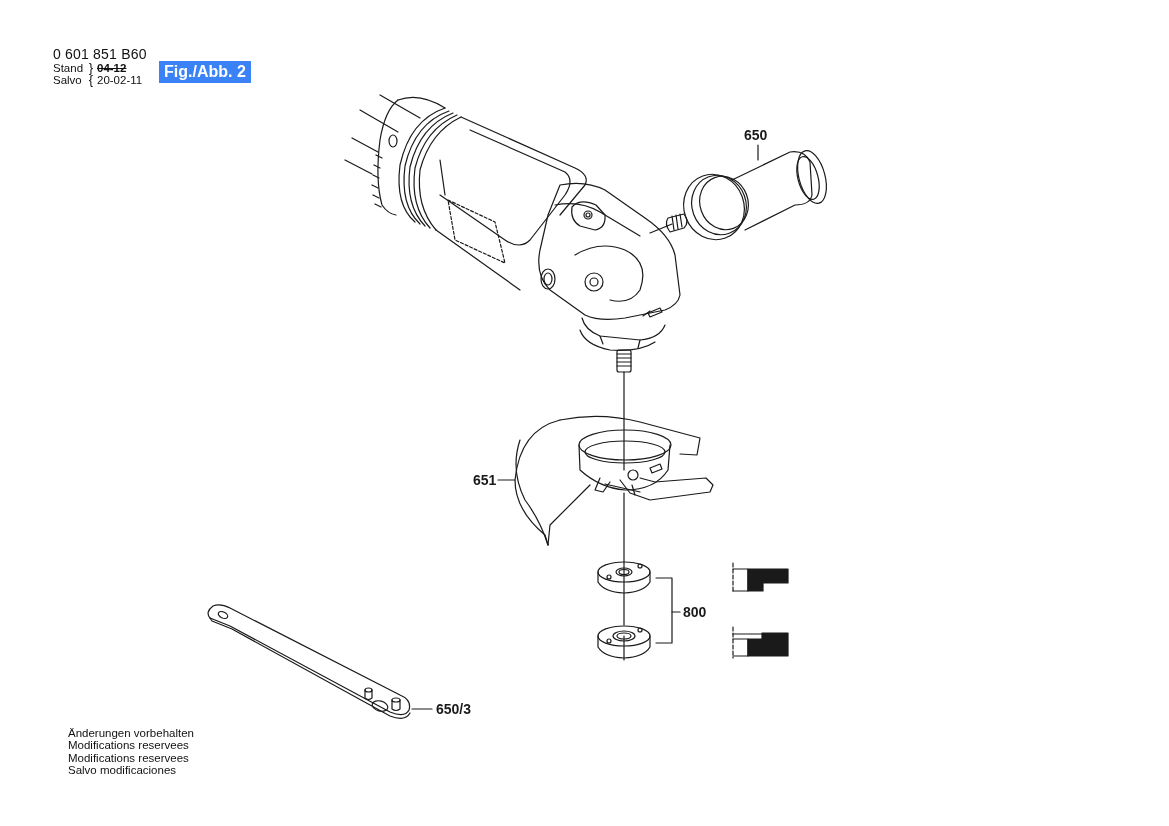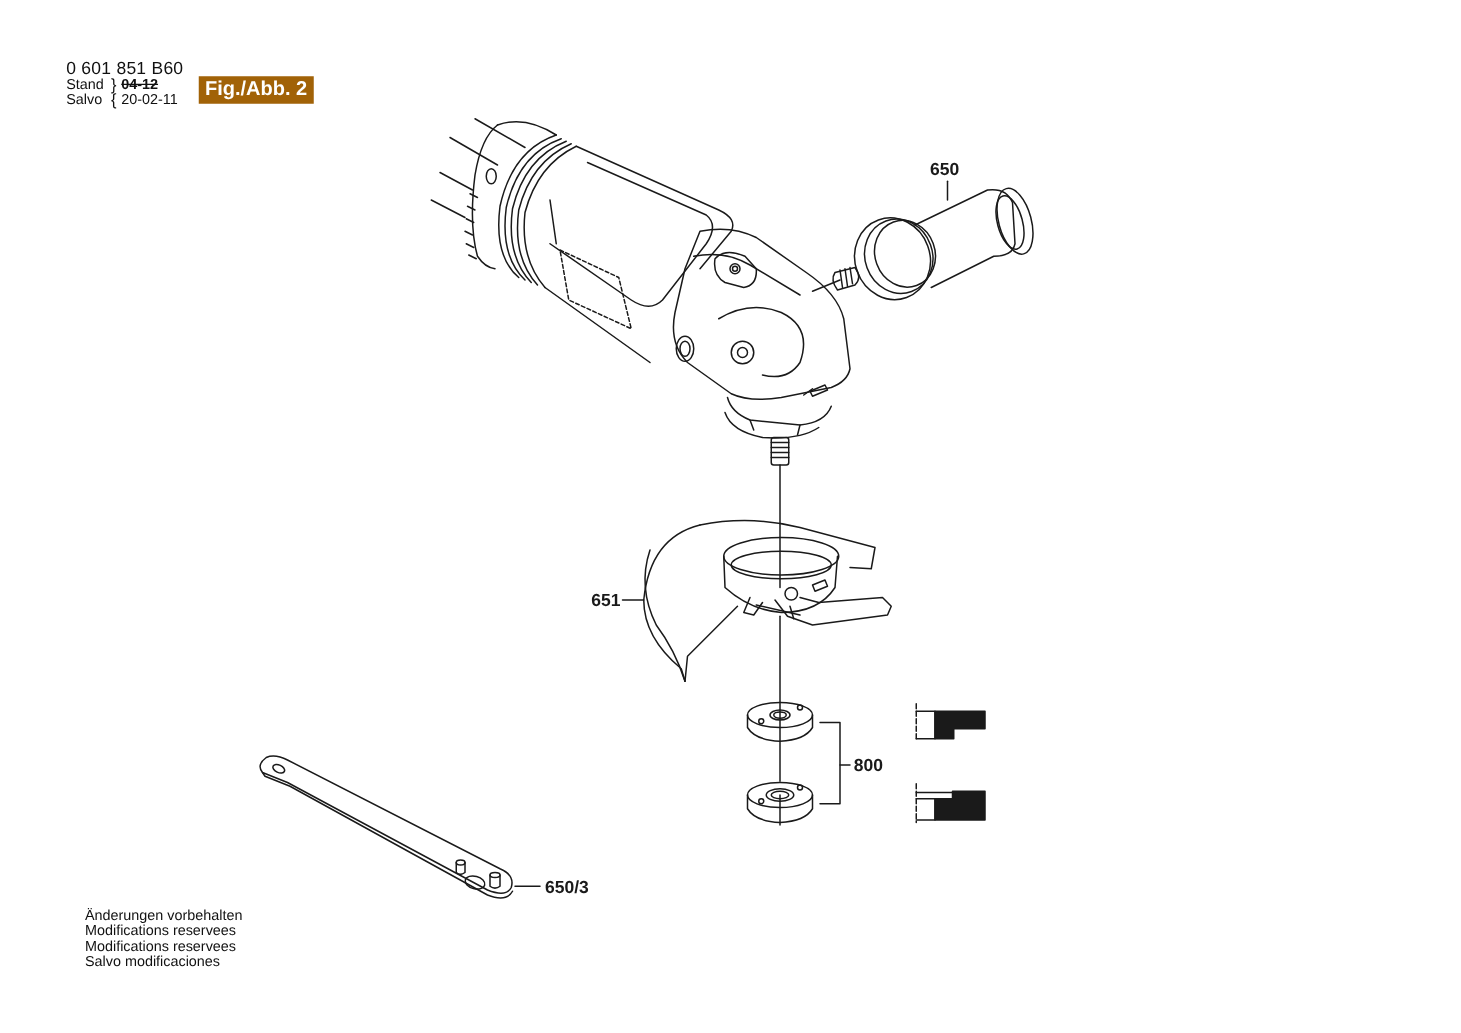--- a/index.html
+++ b/index.html
@@ -5,21 +5,21 @@
   html, body { margin: 0; padding: 0; background: #ffffff; }
   body { width: 1169px; height: 826px; position: relative; overflow: hidden;
          font-family: "Liberation Sans", "DejaVu Sans", sans-serif; color: #111; }
   .abs { position: absolute; }
   .doc-number { left: 53px; top: 46px; font-size: 14px; letter-spacing: 0.2px; }
   .stand-block { left: 53px; top: 62px; font-size: 11.5px; line-height: 12px; }
   .stand-row { display: flex; align-items: center; }
   .stand-label { width: 32px; }
   .brace { width: 12px; text-align: center; font-size: 13px; }
   .struck { text-decoration: line-through; font-weight: bold; }
-  .fig-badge { left: 159px; top: 61px; background: #a16207; color: #fff;
+  .fig-badge { left: 159px; top: 61px; background: #3b82f6; color: #fff;
                font-weight: bold; font-size: 16px; padding: 2px 5px 2px 5px; line-height: 18px; }
   .footer { left: 68px; top: 727px; font-size: 11.5px; line-height: 12.4px; }
   svg.diagram { position: absolute; left: 0; top: 0; }
   svg.diagram * { vector-effect: non-scaling-stroke; }
 </style>
 </head>
 <body>
 
 <div class="abs doc-number">0 601 851 B60</div>
 

